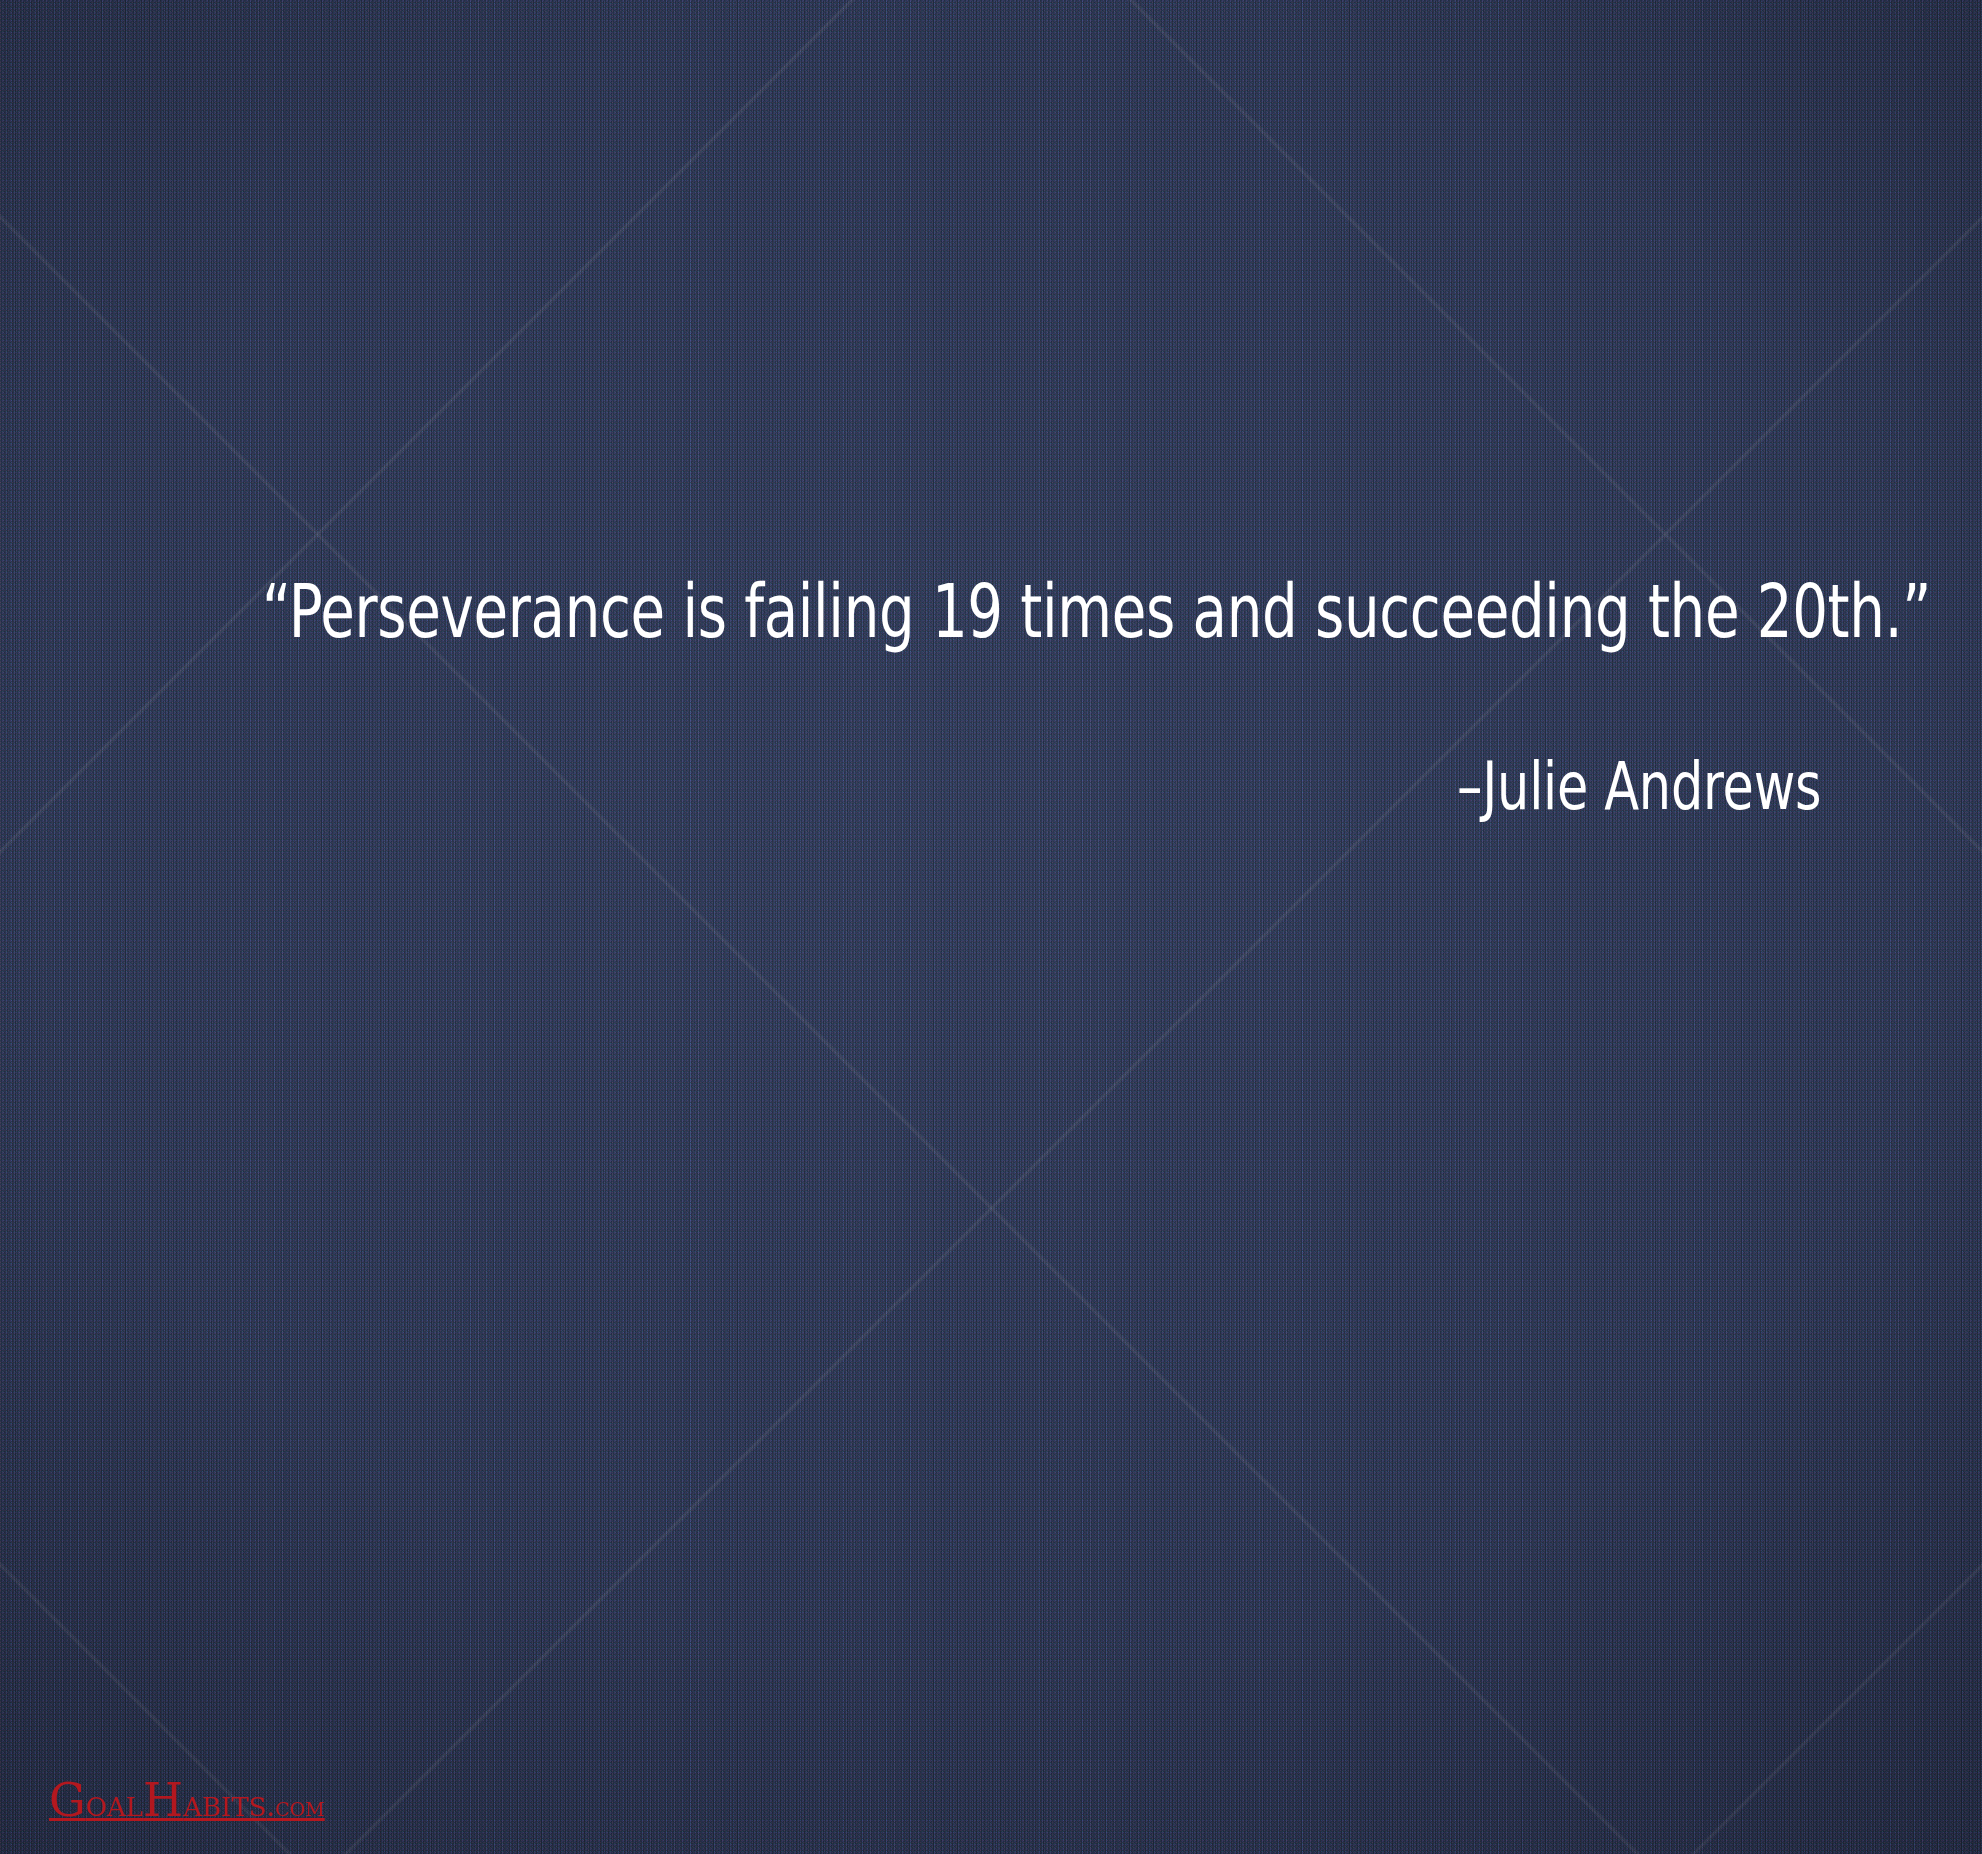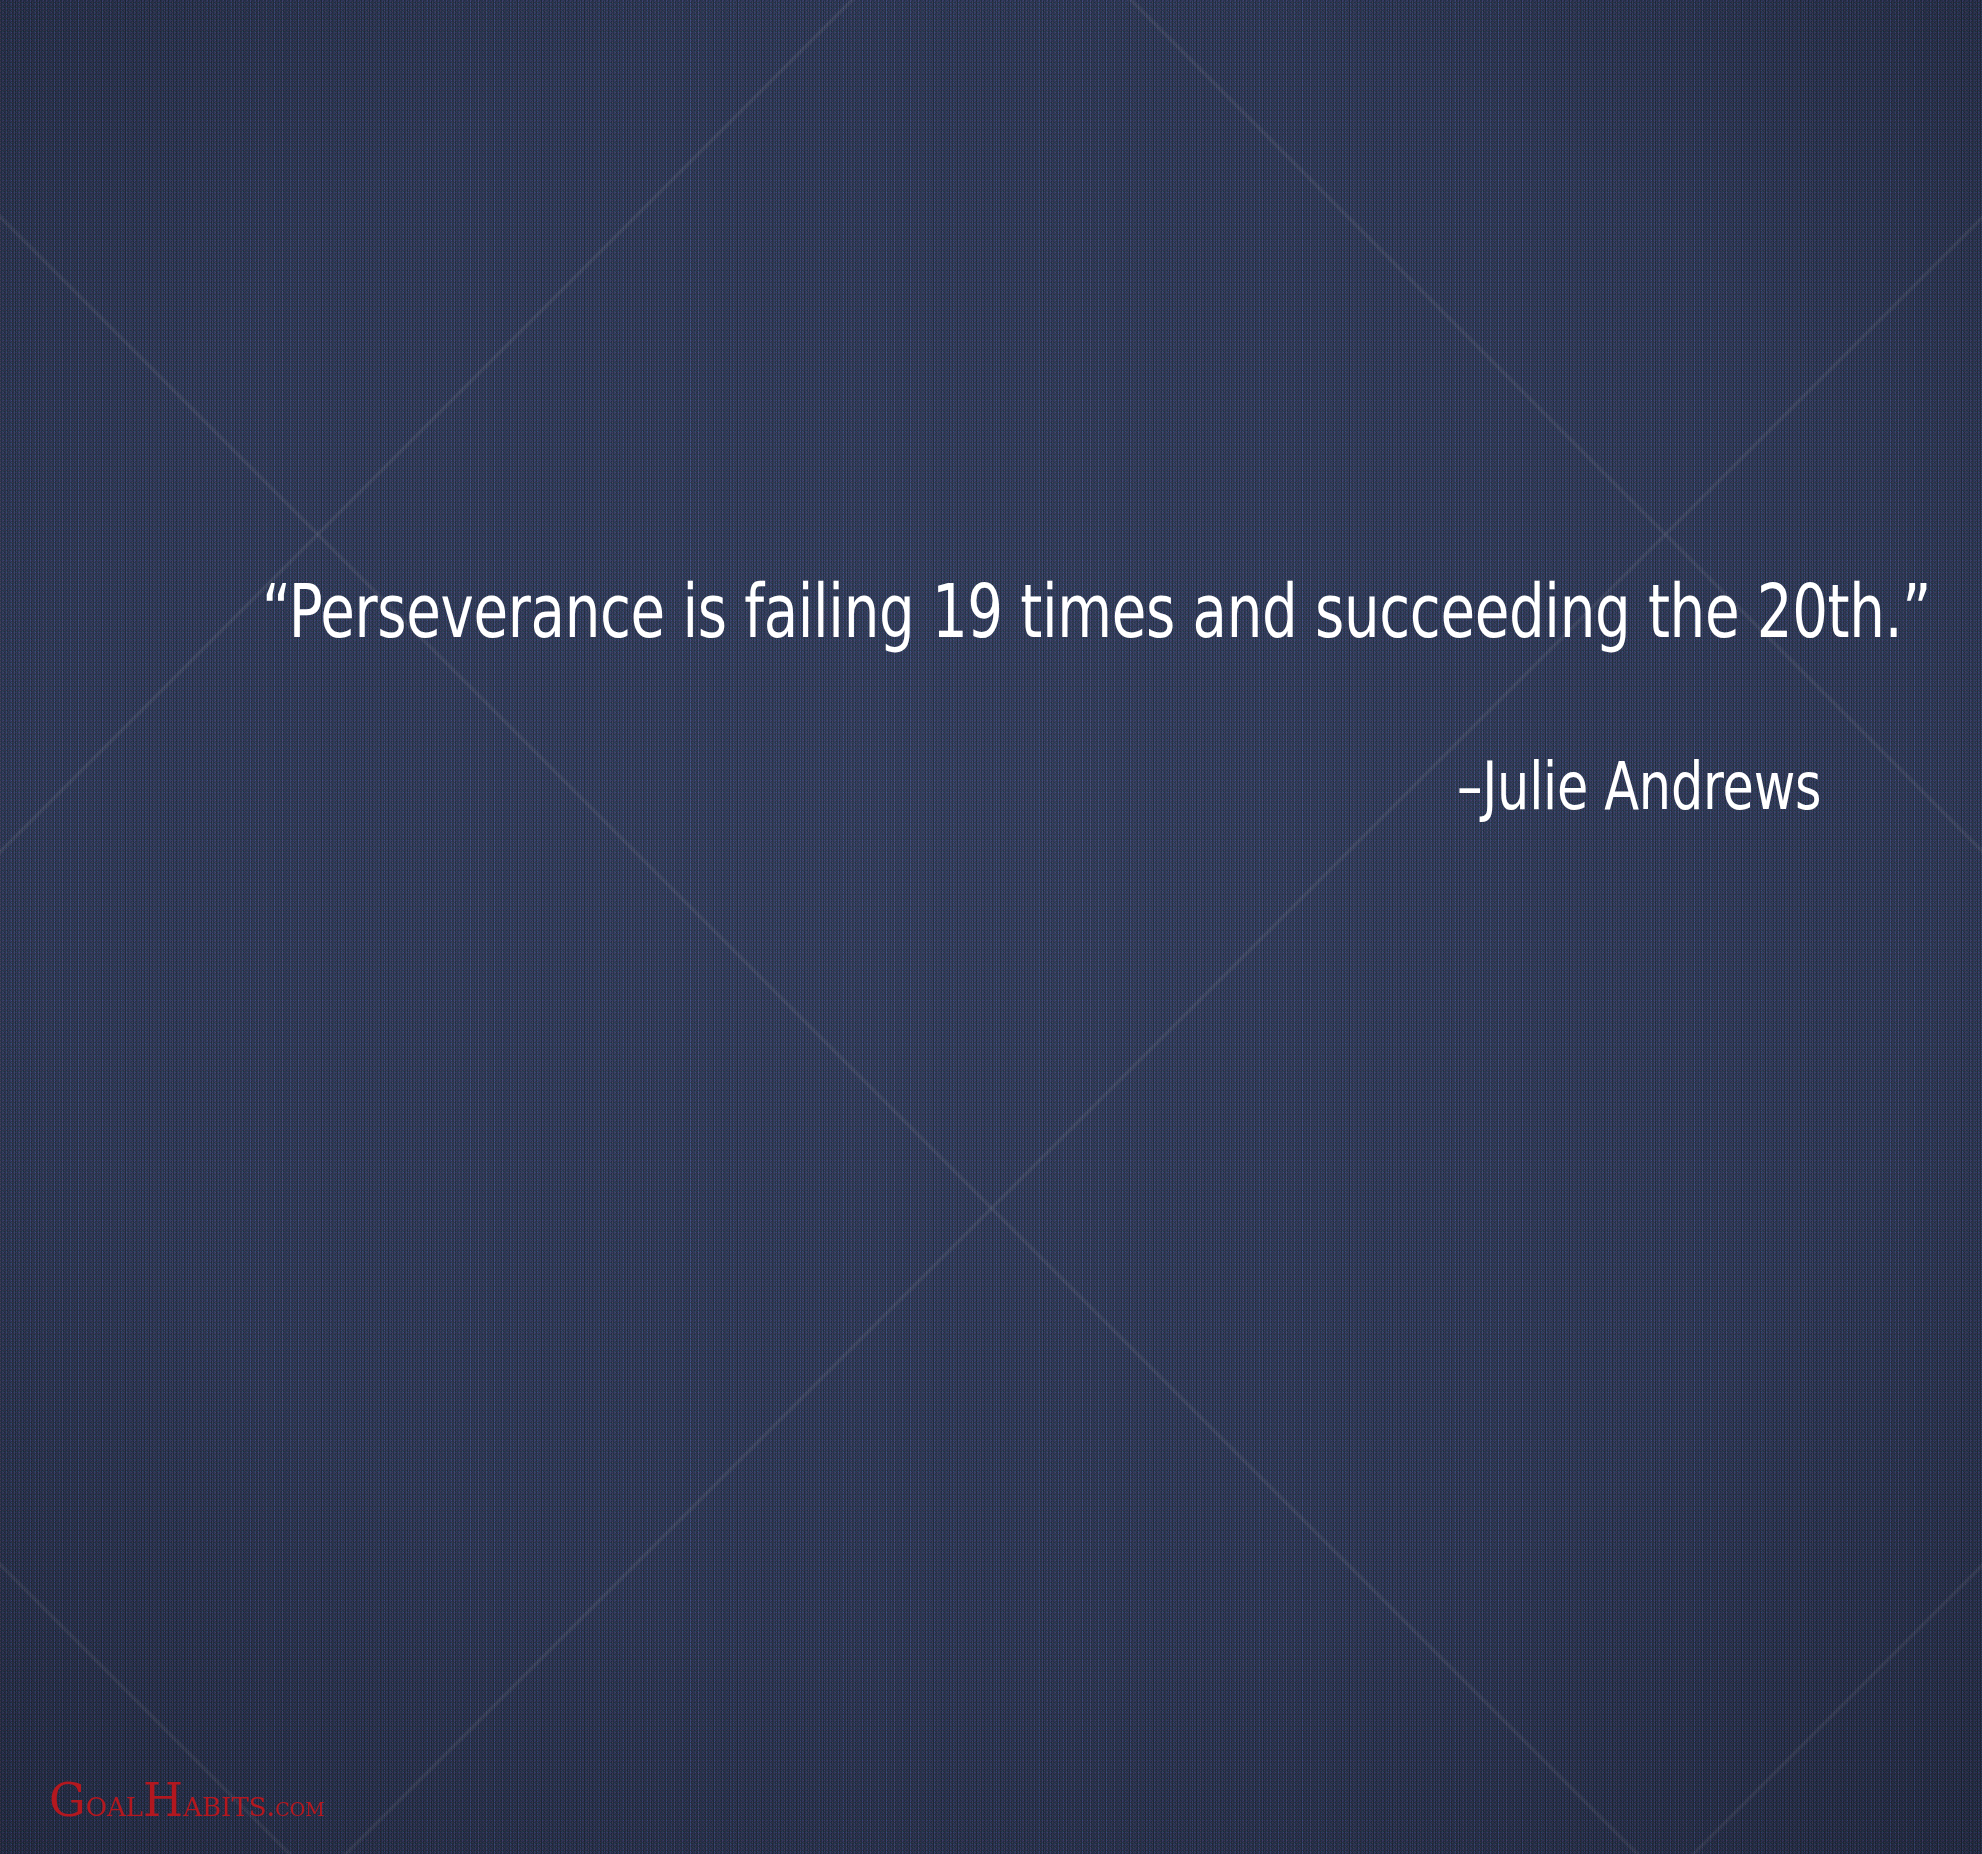--- a/index.html
+++ b/index.html
@@ -146,20 +146,21 @@
     left: 49px;
     top: 1777px;
     font-family: "DejaVu Serif", "Liberation Serif", serif;
     font-size: 37px;
     font-variant: small-caps;
     letter-spacing: 0px;
     color: #c0161c;
     opacity: 0.92;
     white-space: nowrap;
     line-height: 1;
+    text-decoration: underline;
   }
   .watermark .wm-big { font-size: 46px; }
   .watermark .wm-tld { font-size: 27px; }
 </style>
 </head>
 <body>
 
 <div id="stage">
 
   <div class="bg-base"></div>

